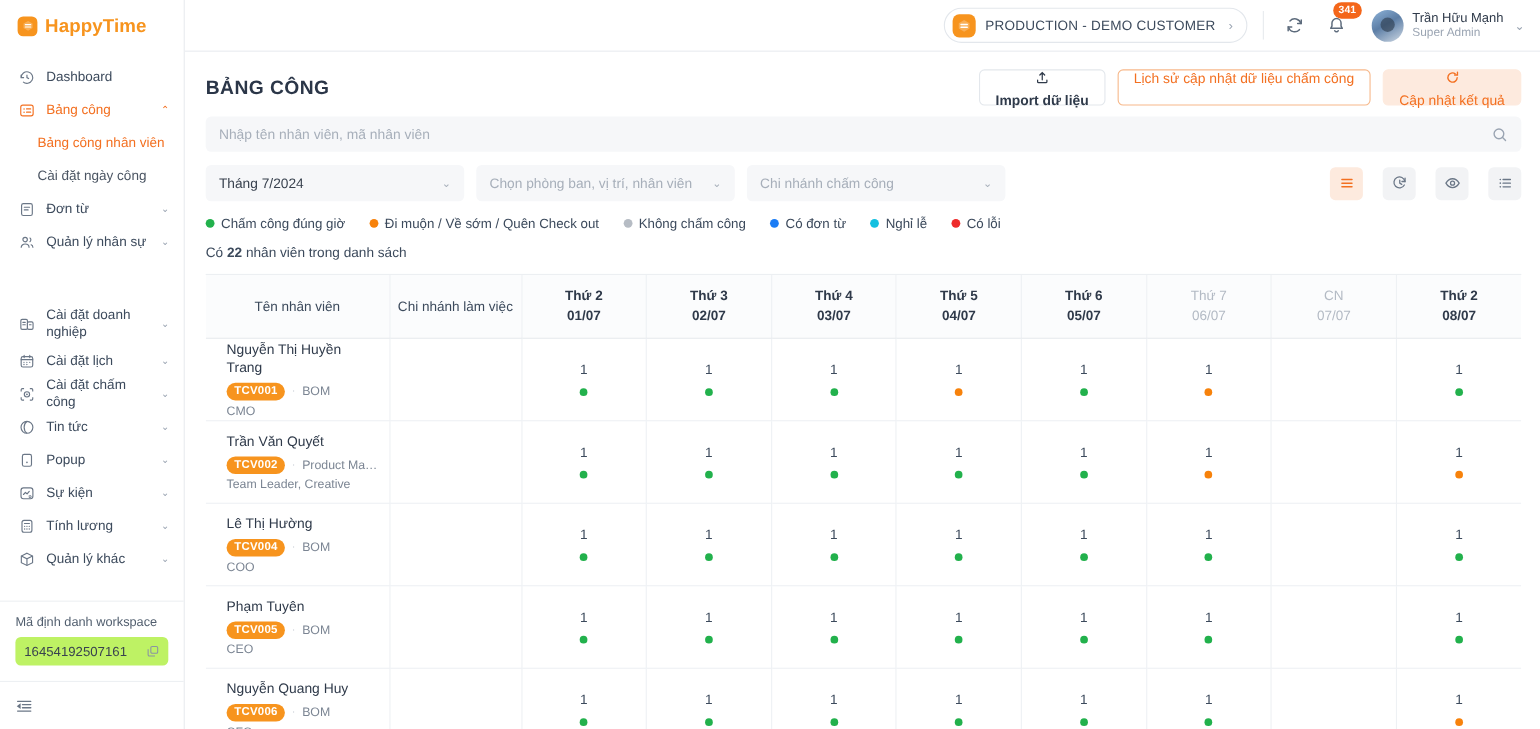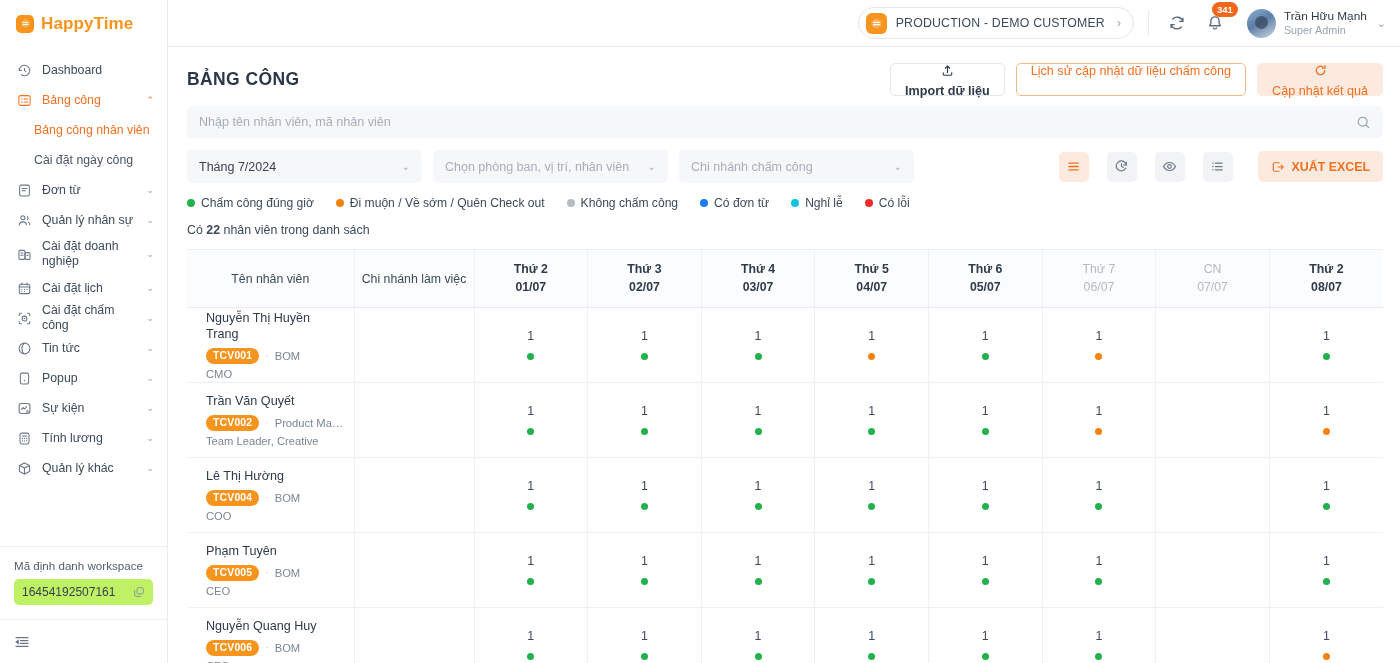--- a/index.html
+++ b/index.html
@@ -39,21 +39,21 @@
     padding: 0 13px 0 16px; height: 30px;
     font-size: 12.3px; color: #3c4a5c; cursor: pointer;
     position: relative;
   }
   .nav-item .ic { width: 16px; height: 16px; flex: 0 0 16px; display:flex; align-items:center; justify-content:center; color:#6b7787; }
   .nav-item .lbl { flex: 1 1 auto; line-height: 1.2; }
   .nav-item .chev { color: #9aa4b2; font-size: 9px; flex: 0 0 auto; }
   .nav-item.active { color: #f37021; }
   .nav-item.active .ic { color: #f37021; }
   .nav-item.active .chev { color: #f37021; }
-  .nav-item.two-line { height: 38px; }
+  .nav-item.two-line { height: 38px; margin-top: 40px; }
   .nav-item.two-line .lbl { line-height: 1.25; }
   .nav-sub {
     display: block; padding: 0 13px 0 34px; height: 30px; line-height: 30px;
     font-size: 12.3px; color: #4b5563; cursor: pointer;
   }
   .nav-sub.active { color: #f37021; }
 
   .ws-box {
     border-top: 1px solid #edf0f3;
     padding: 12px 14px 14px 14px;
@@ -504,29 +504,20 @@
               <circle cx="9" cy="9" r="2.2"></circle>
             </svg>
         </div>
         <div class="tool-btn">
           <svg width="15" height="15" viewBox="0 0 18 18" fill="none" stroke="currentColor" stroke-width="1.5" stroke-linecap="round">
               <path d="M6.5 5h8M6.5 9h8M6.5 13h8"></path>
               <path d="M3.5 5h.01M3.5 9h.01M3.5 13h.01" stroke-width="1.8"></path>
             </svg>
         </div>
 
-        <div class="btn-excel">
-          <span style="display:flex">
-            <svg width="14" height="14" viewBox="0 0 18 18" fill="none" stroke="currentColor" stroke-width="1.5" stroke-linecap="round">
-                <path d="M10.5 14.5H4.6a1.6 1.6 0 0 1-1.6-1.6V5.1a1.6 1.6 0 0 1 1.6-1.6h5.9"></path>
-                <path d="M9.5 9h6M13.2 6.7 15.5 9l-2.3 2.3"></path>
-              </svg>
-          </span>
-          <span>XUẤT EXCEL</span>
-        </div>
       </div>
 
       <div class="legend">
           <div class="legend-item">
             <span class="dot" style="background: rgb(34, 177, 76);"></span>
             <span>Chấm công đúng giờ</span>
           </div>
           <div class="legend-item">
             <span class="dot" style="background: rgb(247, 130, 11);"></span>
             <span>Đi muộn / Về sớm / Quên Check out</span>

